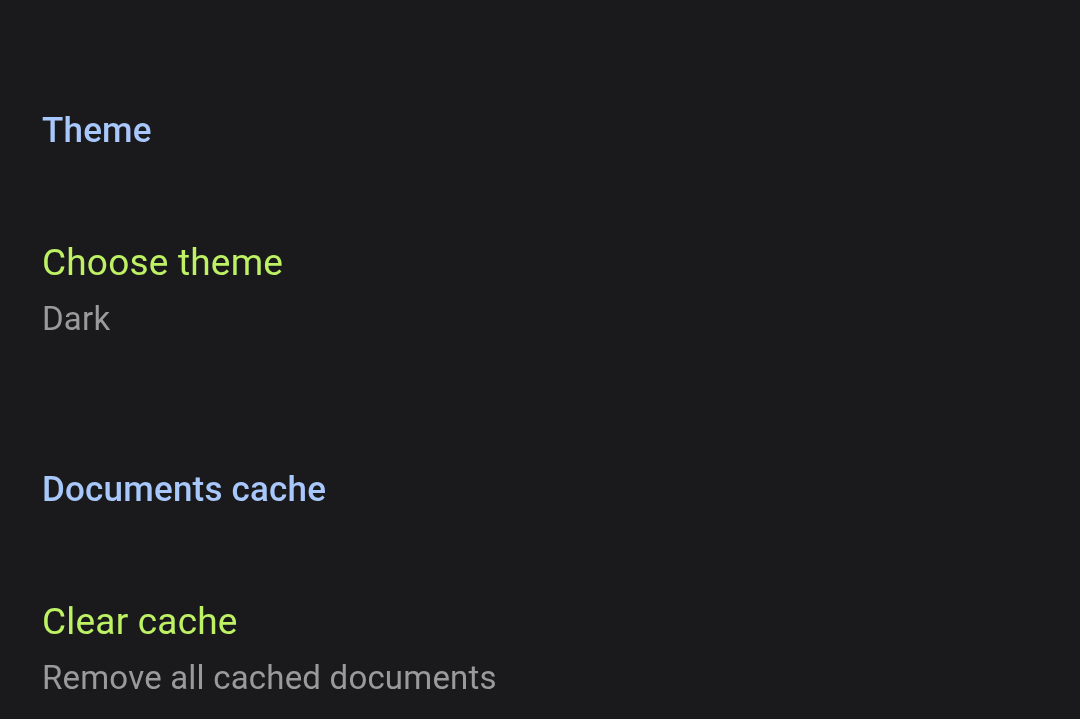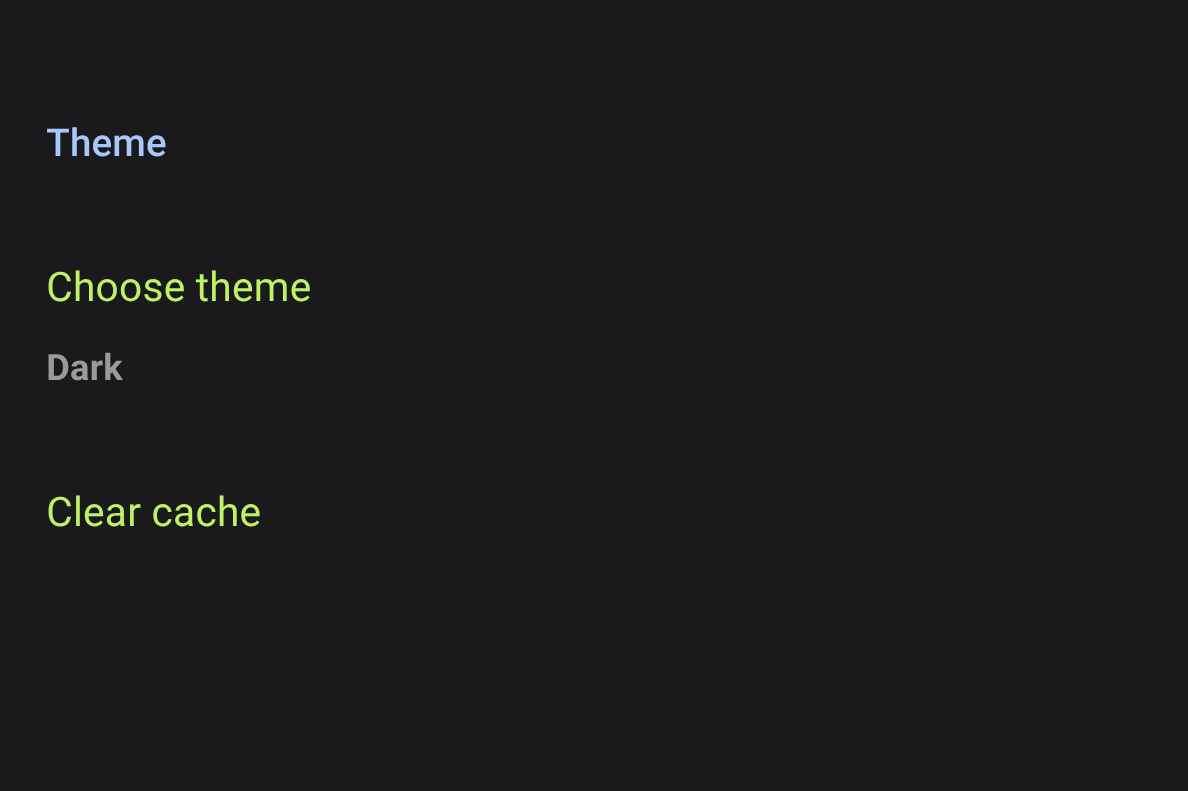--- a/index.html
+++ b/index.html
@@ -34,36 +34,38 @@
     .setting-title {
       color: #bef264;
       font-size: 37px;
       font-weight: 400;
       letter-spacing: 0.2px;
       line-height: 1.2;
     }
     .setting-subtitle {
       color: #9a9a9c;
       font-size: 33px;
-      font-weight: 700;
-      margin-top: 30px;
+      font-weight: 400;
+      margin-top: 14px;
       letter-spacing: 0.2px;
       line-height: 1.2;
     }
   </style>
 </head>
 <body>
 
 <div class="settings-container">
 
   <div class="section-header">Theme</div>
 
   <div class="setting-item">
     <div class="setting-title">Choose theme</div>
     <div class="setting-subtitle">Dark</div>
   </div>
 
+  <div class="section-header second">Documents cache</div>
 
   <div class="setting-item">
     <div class="setting-title">Clear cache</div>
+    <div class="setting-subtitle">Remove all cached documents</div>
   </div>
 
 </div>
 
 </body></html>

